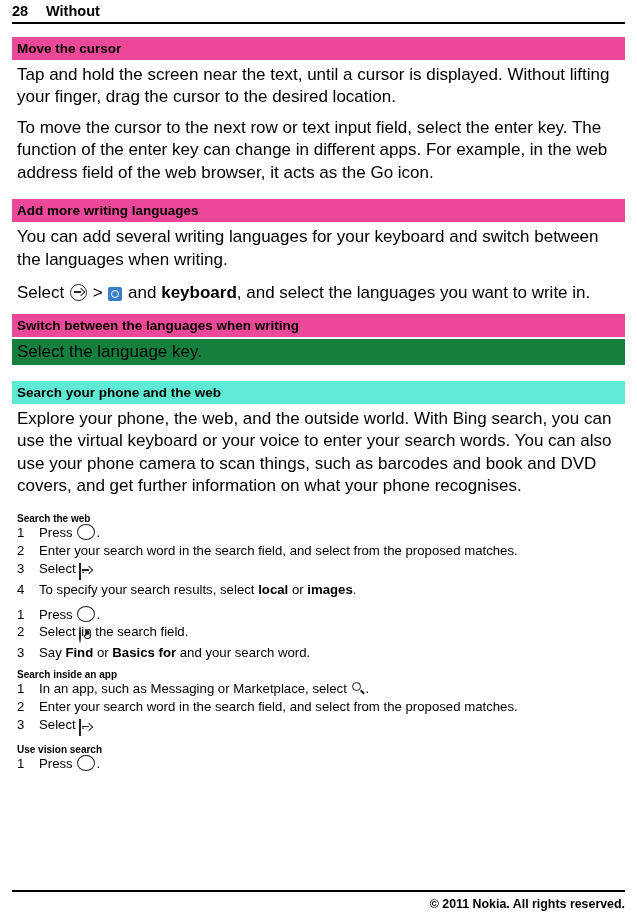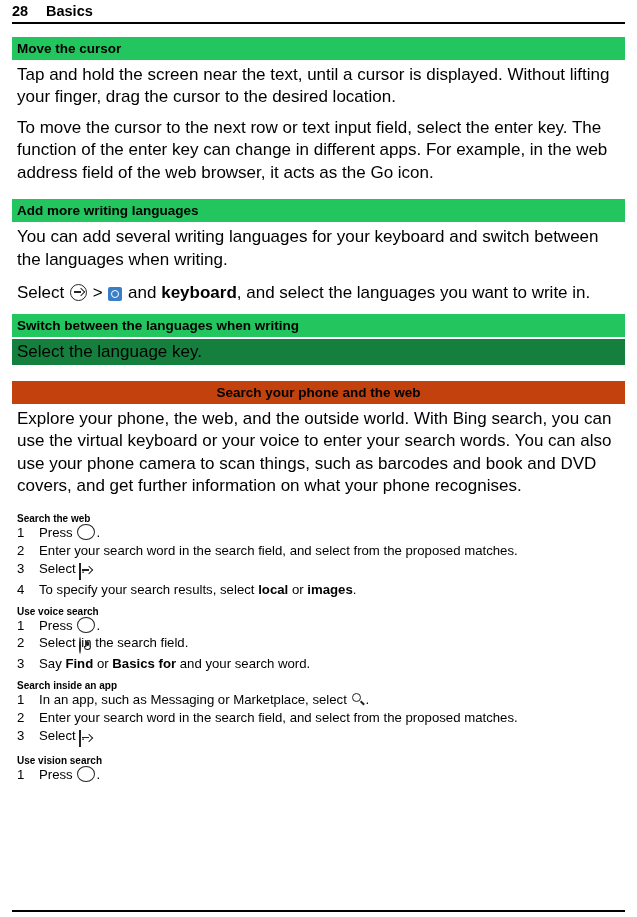--- a/index.html
+++ b/index.html
@@ -38,29 +38,28 @@
   .header-rule {
     border-bottom: 2px solid #000;
     margin: 1px 12px 0 12px;
   }
   
   .content {
     padding: 0 12px;
     margin-top: 13px;
   }
   .band {
-    background: #22c55e;
+    background: #ec4899;
     font-weight: bold;
     font-size: 13.5px;
     padding: 4px 5px 4px 5px;
     margin-bottom: 2px;
   }
   .band.wide {
-    background: #c2410c;
-    text-align: center;
+    background: #5eead4;
   }
   p {
     margin: 0 0 0 0;
     padding: 2px 5px 2px 5px;
     font-size: 17px;
     line-height: 1.32;
   }
   .shaded {
     background: #15803d;
   }
@@ -236,21 +235,21 @@
     padding-bottom: 6px;
   }
 </style>
 </head>
 <body>
 
 <div class="page">
 
   <div class="header">
     <span class="pgnum">28</span>
-    <span class="chapter">Basics</span>
+    <span class="chapter">Without</span>
   </div>
   <div class="header-rule"></div>
 
   <div class="content">
 
     <div class="band">Move the cursor</div>
     <p>Tap and hold the screen near the text, until a cursor is displayed. Without lifting your finger, drag the cursor to the desired location.</p>
     <div class="gap-xs"></div>
     <p>To move the cursor to the next row or text input field, select the enter key. The function of the enter key can change in different apps. For example, in the web address field of the web browser, it acts as the Go icon.</p>
 
@@ -288,21 +287,20 @@
           <span class="txt"><span>Select </span><span class="ico-arrow-sq"></span><span>.</span></span>
         </li>
       <li>
           <span class="num">4</span>
           <span class="txt"><span>To specify your search results, select </span><b>local</b><span> or </span><b>images</b><span>.</span></span>
         </li>
     </ol>
 
     <div class="gap-s"></div>
 
-    <div class="subhead">Use voice search</div>
     <ol class="steps">
       <li>
           <span class="num">1</span>
           <span class="txt"><span>Press </span><span class="icon ico-search"></span><span>.</span></span>
         </li>
       <li>
           <span class="num">2</span>
           <span class="txt"><span>Select </span><span class="ico-mic"></span><span> in the search field.</span></span>
         </li>
       <li>
@@ -336,15 +334,16 @@
       <li>
           <span class="num">1</span>
           <span class="txt"><span>Press </span><span class="icon ico-search"></span><span>.</span></span>
         </li>
     </ol>
 
   </div>
 
   <div class="footer">
     <div class="footer-rule"></div>
+    <div class="footer-text">© 2011 Nokia. All rights reserved.</div>
   </div>
 
 </div>
 
 </body></html>

